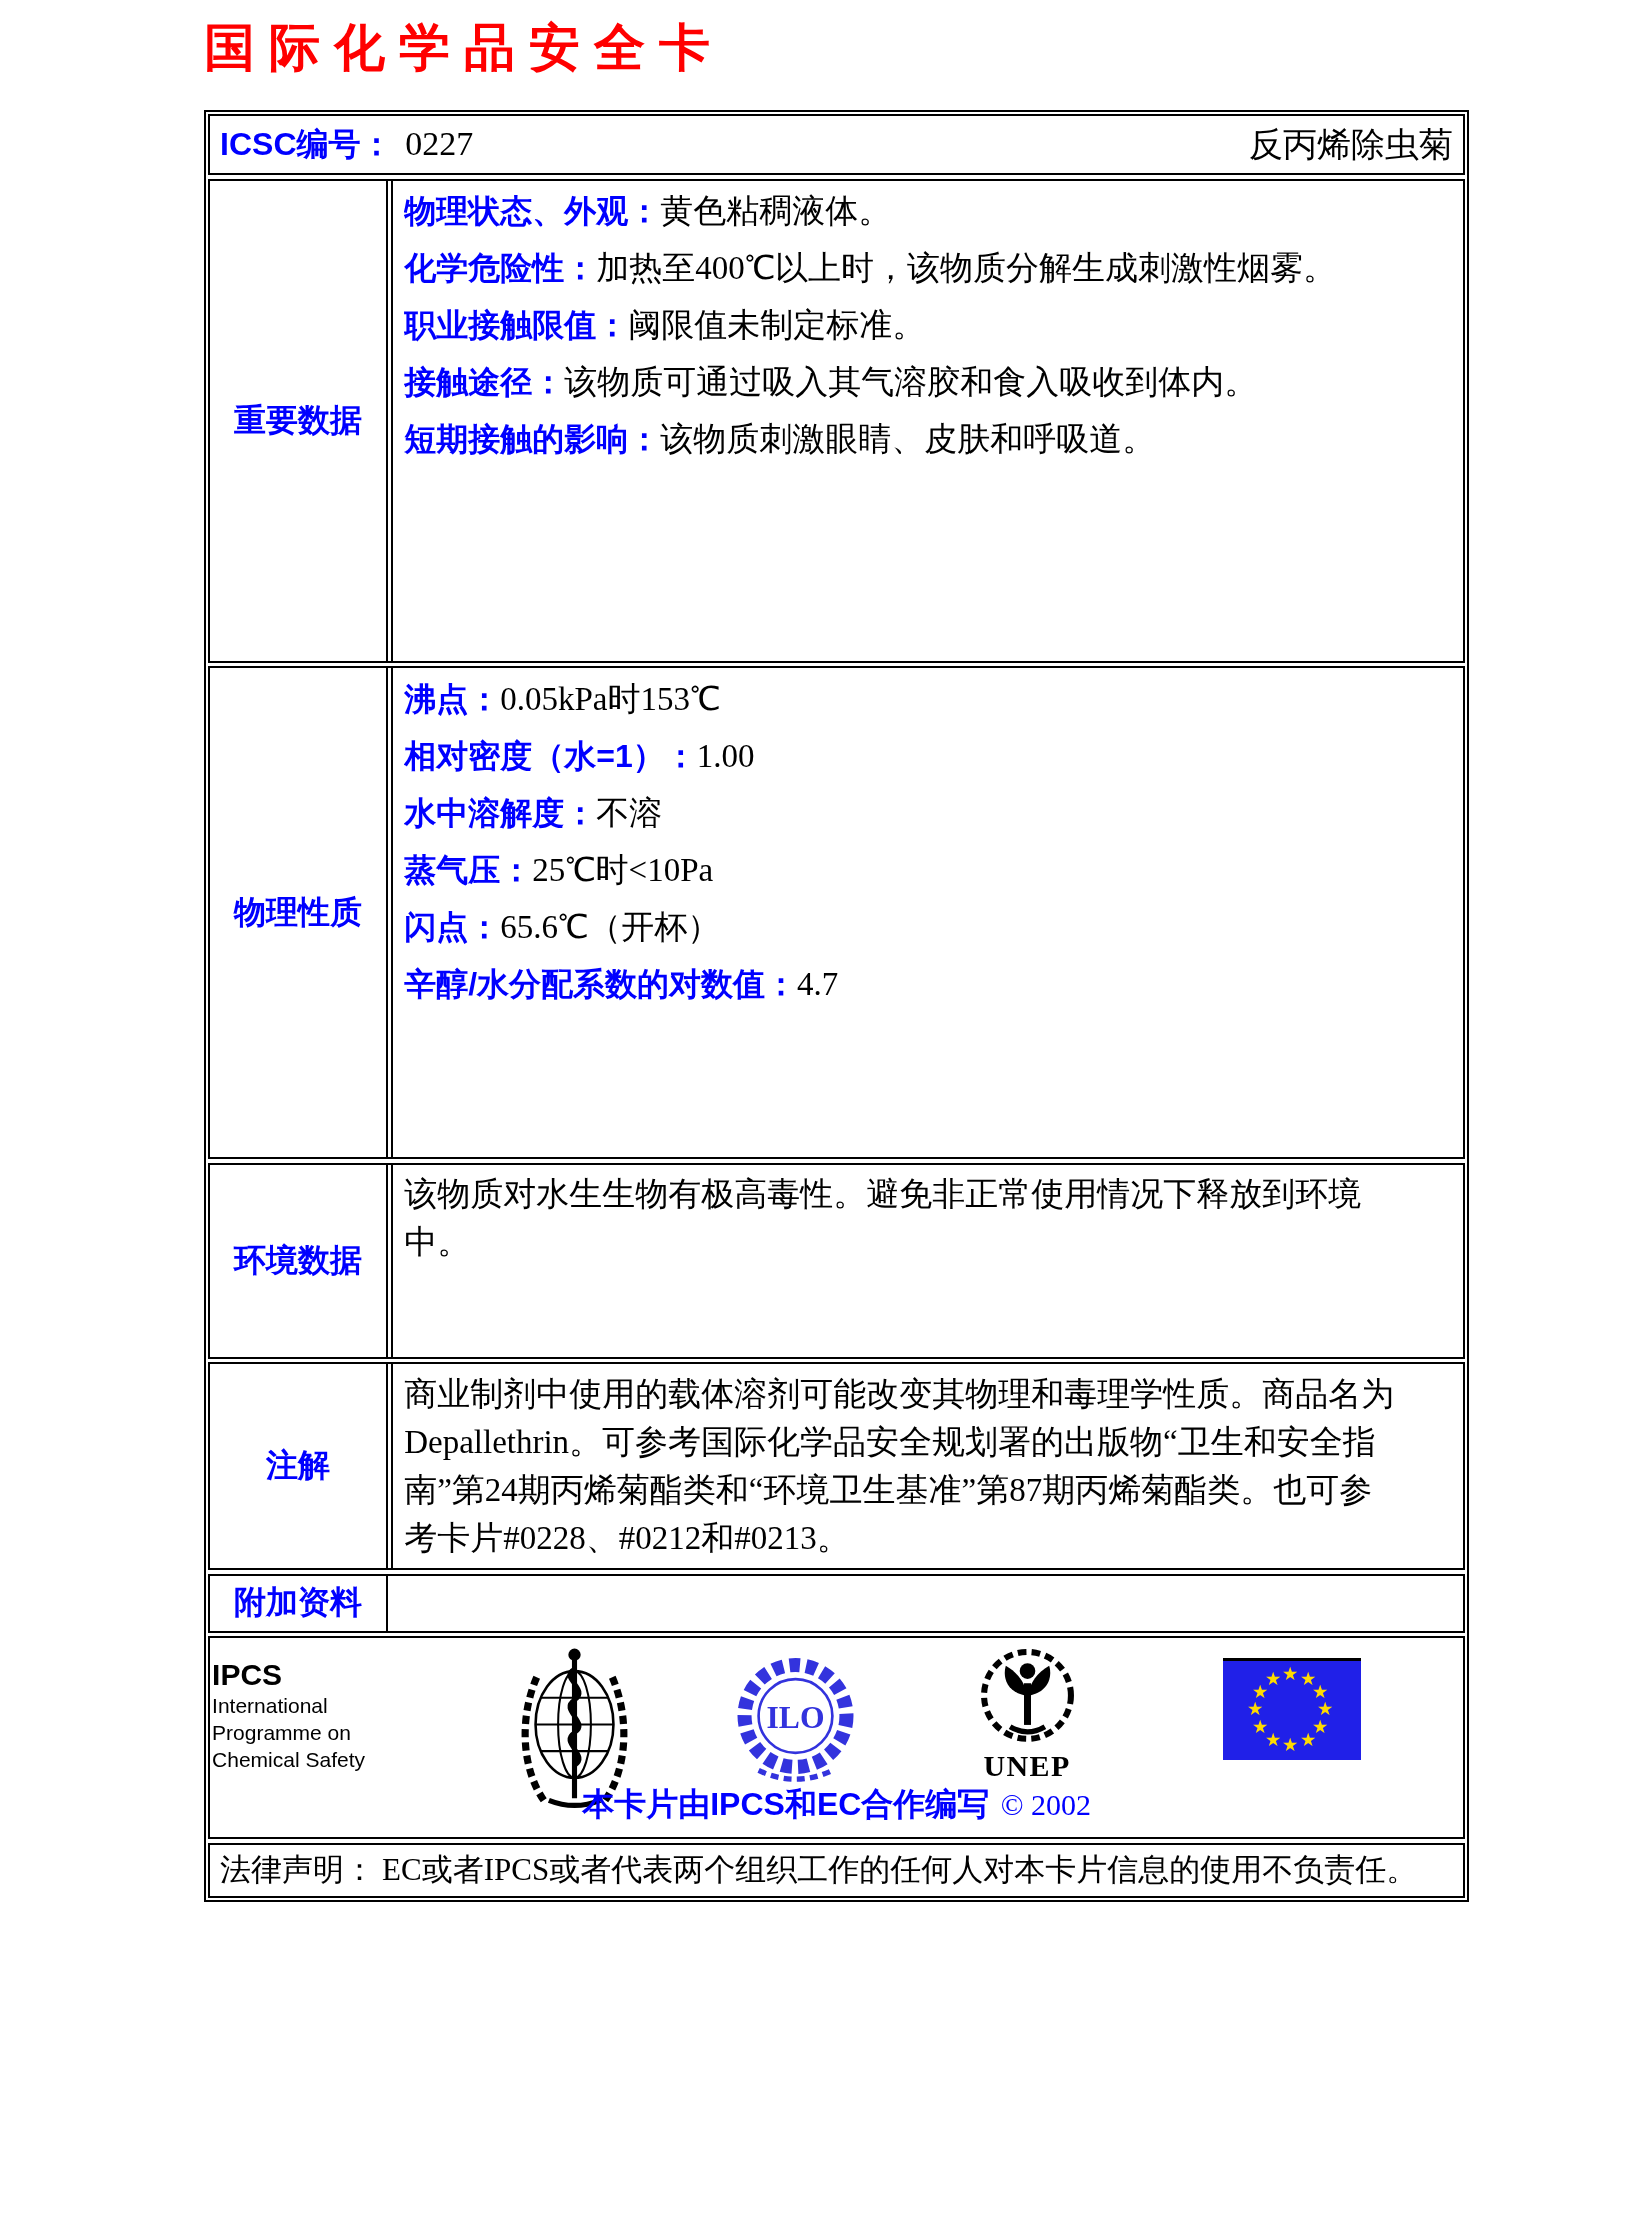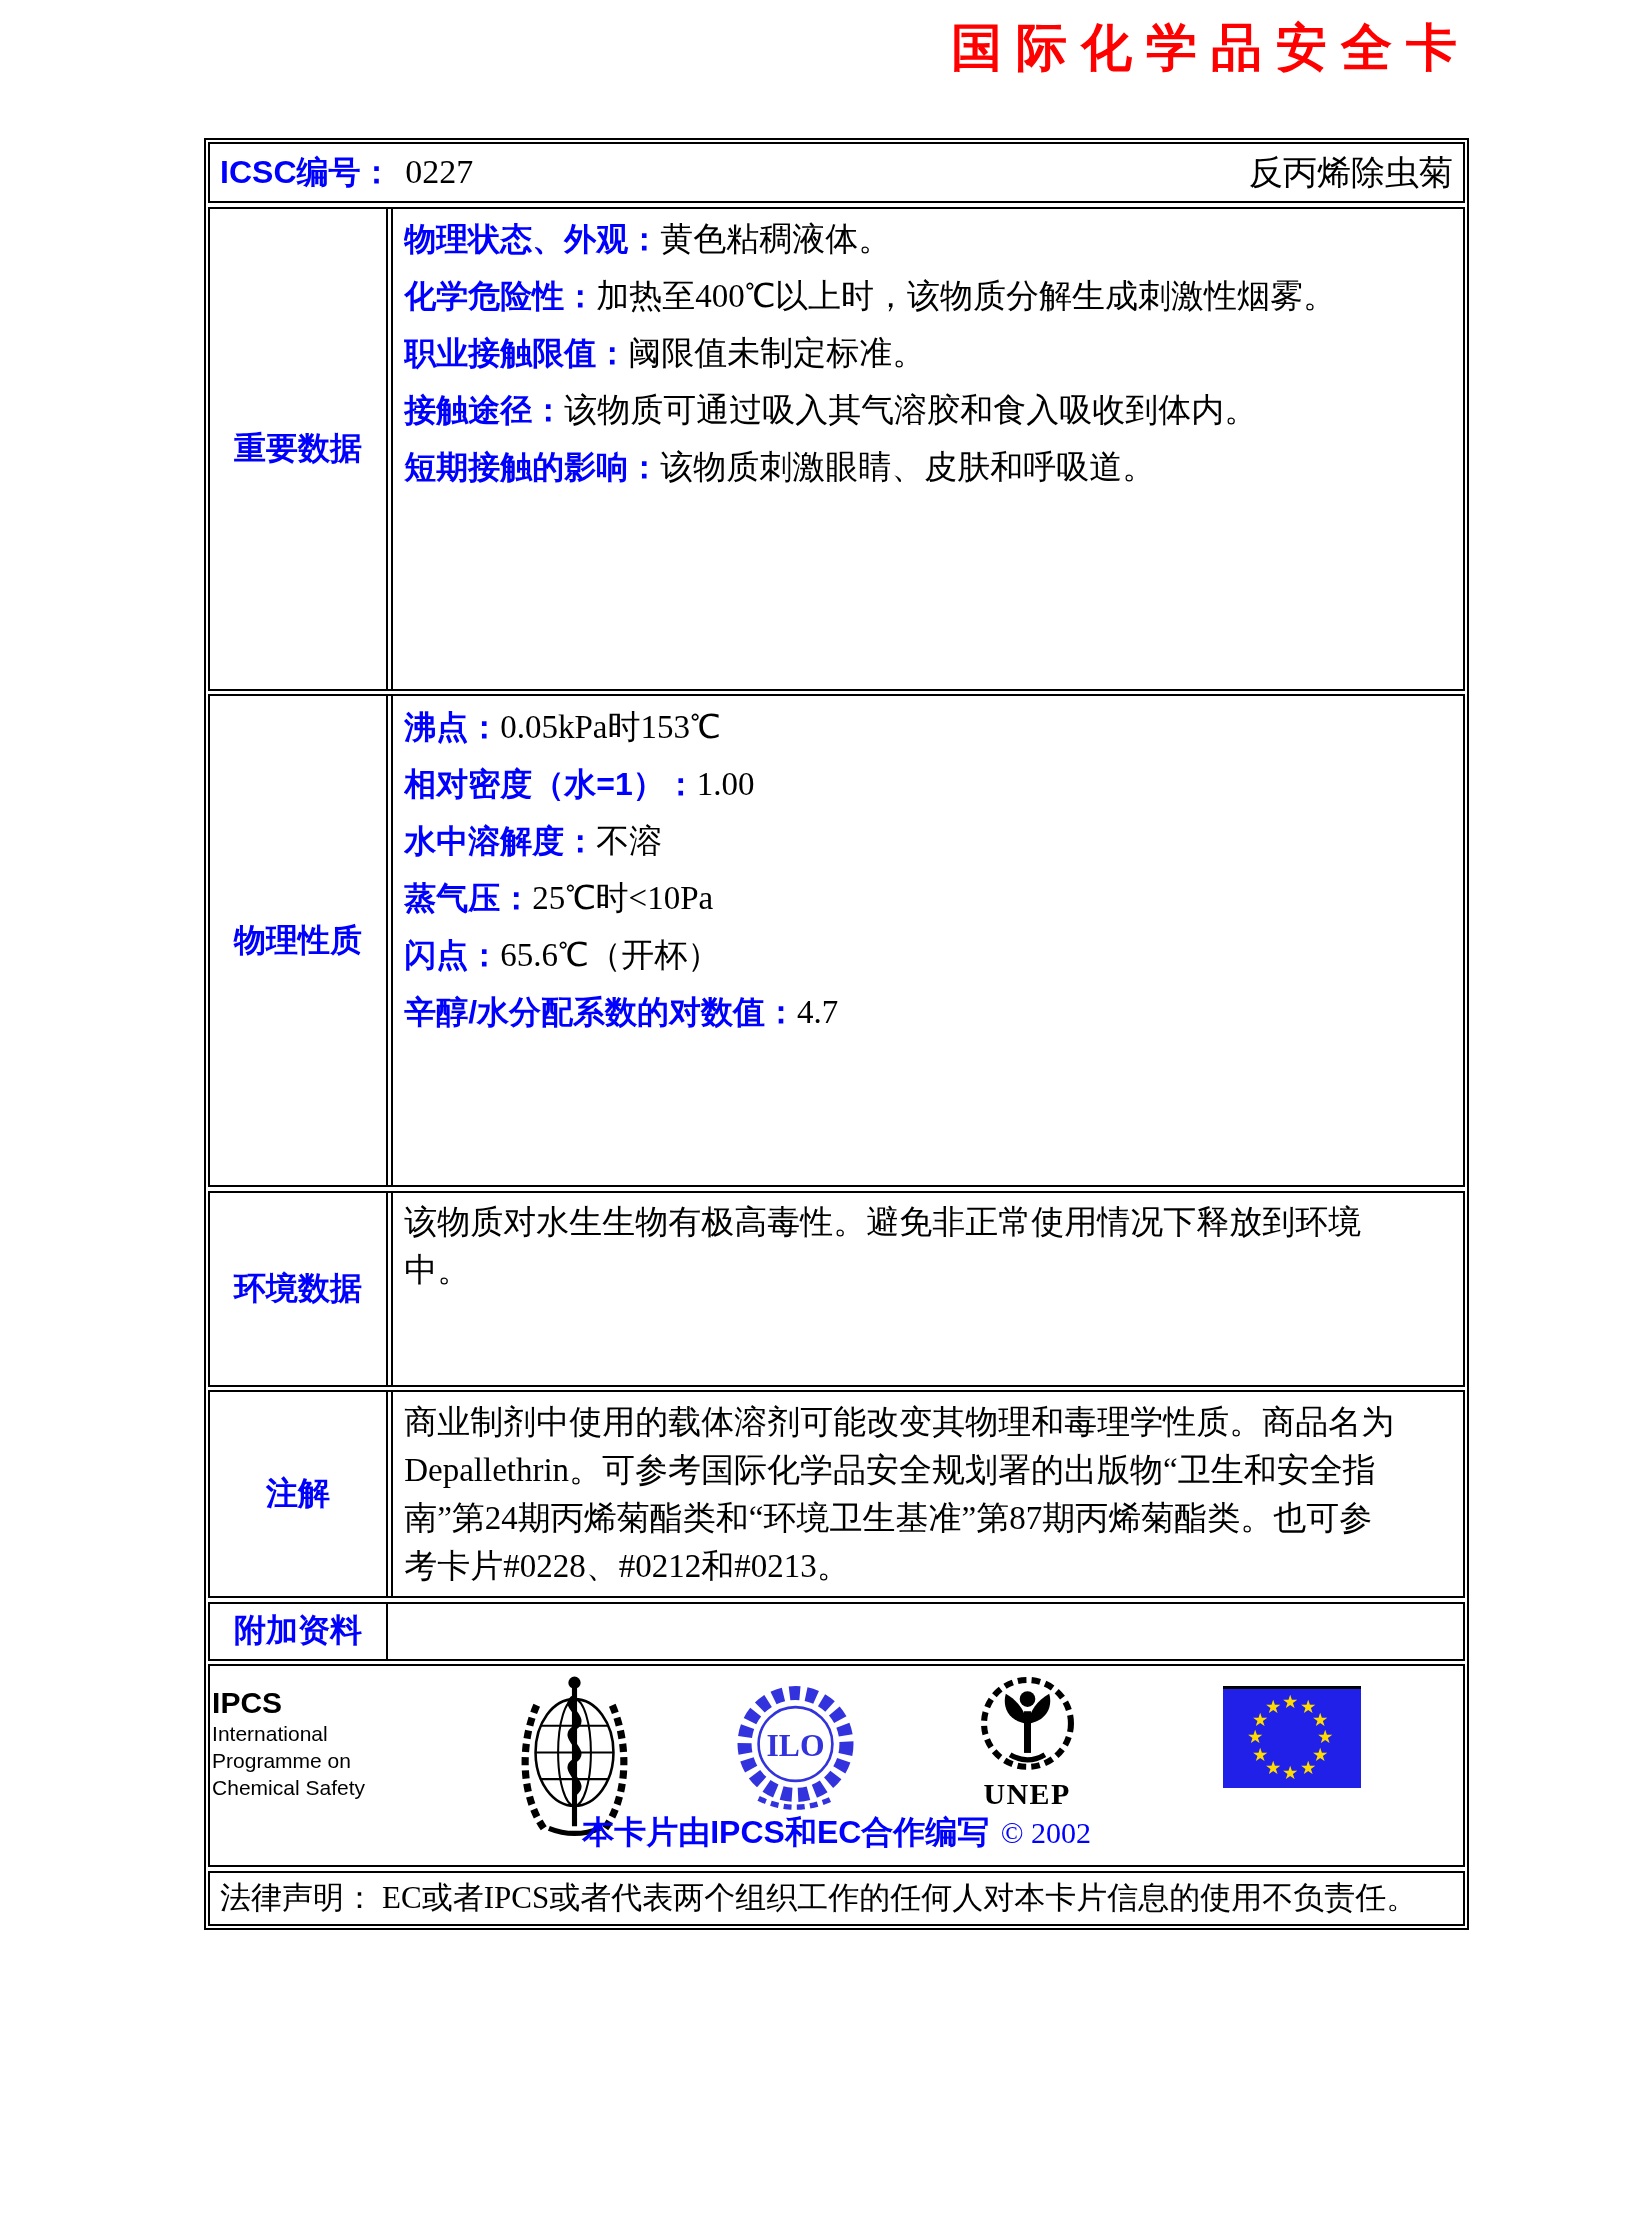--- a/index.html
+++ b/index.html
@@ -1,22 +1,22 @@
 <!DOCTYPE html>
 <html style="font-size:11.3px"><head>
 <meta charset="utf-8">
 <style>
   html,body{margin:0;padding:0;background:#fff;}
   body{width:1647px;height:2239px;position:relative;font-family:"Liberation Serif",serif;color:#000;}
 
-  .page-title{position:absolute;left:204px;top:14px;width:1267px;text-align:right;
+  .page-title{position:absolute;left:204px;top:14px;width:1267px;text-align:left;
     font-family:"Liberation Serif",serif;font-weight:bold;font-size:51px;letter-spacing:14px;color:#FF0000;}
 
   .card{position:absolute;left:204px;top:110px;width:1257px;border:2.8px solid #000;padding:2.1px;
-    display:flex;flex-direction:column;gap:3.5px;background:#fff;box-sizing:content-box;margin-top:28px;}
+    display:flex;flex-direction:column;gap:3.5px;background:#fff;box-sizing:content-box;}
 
   .row{border:2.1px solid #000;display:flex;box-sizing:border-box;background:#fff;}
   .r-header{height:61px;align-items:center;justify-content:space-between;padding:0 10px;}
   .r-important{height:484px;}
   .r-physical{height:493px;}
   .r-env{height:196px;}
   .r-notes{height:208px;}
   .r-add{height:59px;}
   .r-logos{height:203px;position:relative;display:block;}
   .r-legal{height:55px;align-items:center;padding:0 10px;display:flex;}

